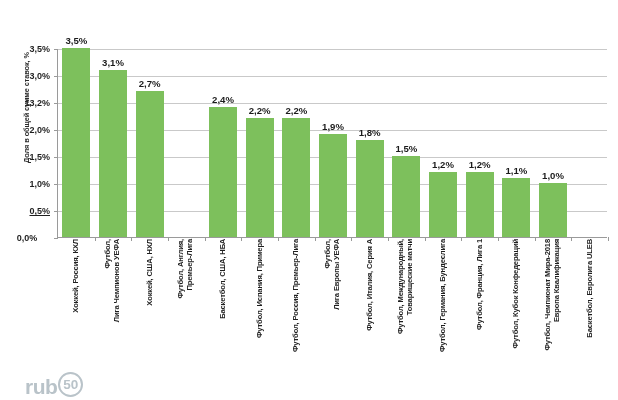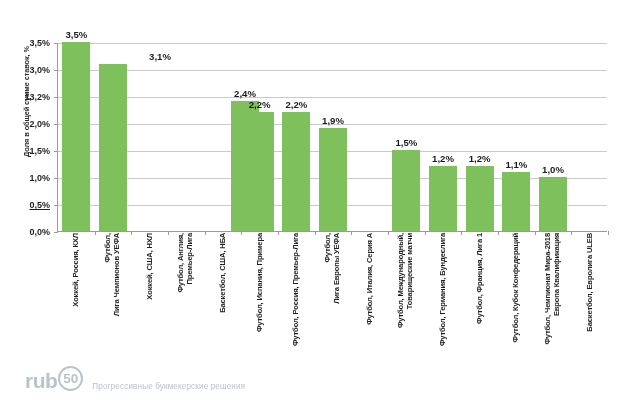--- a/index.html
+++ b/index.html
@@ -9,21 +9,21 @@
   body {
     width: 618px;
     height: 400px;
     background: #ffffff;
     font-family: "Liberation Sans", "DejaVu Sans", sans-serif;
     overflow: hidden;
     position: relative;
   }
   #chart-root {
     position: absolute;
-    left: 0; top: 0;
+    left: 0; top: 6px;
     width: 618px;
     height: 348px;
   }
   
   #y-axis-title {
     position: absolute;
     left: -44px;
     top: 97px;
     width: 140px;
     text-align: center;
@@ -185,45 +185,53 @@
       <div class="gridline" style="top: 162px;"></div>
       <div class="ytick-mark" style="top: 162px; left: -4px;"></div>
       <div class="ytick-mark" style="top: 189px; left: -4px;"></div>
       <div class="bar-slot" style="left: 0px; width: 36.6667px;">
         <div class="bar" title="Хоккей, Россия, КХЛ — 3,5%" style="height: 189px; background: rgb(125, 192, 92);"></div>
         <div class="bar-value" style="bottom: 191px;">3,5%</div>
       </div>
       <div style="position: absolute; left: 36.6667px; bottom: -4px; width: 1px; height: 4px; background: rgb(154, 154, 154);"></div>
       <div class="bar-slot" style="left: 36.6667px; width: 36.6667px;">
         <div class="bar" title="Футбол, Лига Чемпионов УЕФА — 3,1%" style="height: 167.4px; background: rgb(125, 192, 92);"></div>
-        <div class="bar-value" style="bottom: 169.4px; margin-left: 47px;">3,1%</div>
+        <div class="bar-value" style="bottom: 169.4px;">3,1%</div>
       </div>
       <div style="position: absolute; left: 73.3333px; bottom: -4px; width: 1px; height: 4px; background: rgb(154, 154, 154);"></div>
+      <div class="bar-slot" style="left: 73.3333px; width: 36.6667px;">
+        <div class="bar" title="Хоккей, США, НХЛ — 2,7%" style="height: 145.8px; background: rgb(125, 192, 92);"></div>
+        <div class="bar-value" style="bottom: 147.8px;">2,7%</div>
+      </div>
       <div style="position: absolute; left: 110px; bottom: -4px; width: 1px; height: 4px; background: rgb(154, 154, 154);"></div>
       <div style="position: absolute; left: 146.667px; bottom: -4px; width: 1px; height: 4px; background: rgb(154, 154, 154);"></div>
-      <div class="bar-slot" style="left: 146.667px; width: 36.6667px; margin-left: 22px;">
+      <div class="bar-slot" style="left: 146.667px; width: 36.6667px;">
         <div class="bar" title="Баскетбол, США, НБА — 2,4%" style="height: 129.6px; background: rgb(125, 192, 92);"></div>
         <div class="bar-value" style="bottom: 131.6px;">2,4%</div>
       </div>
       <div style="position: absolute; left: 183.333px; bottom: -4px; width: 1px; height: 4px; background: rgb(154, 154, 154);"></div>
       <div class="bar-slot" style="left: 183.333px; width: 36.6667px;">
         <div class="bar" title="Футбол, Испания, Примера — 2,2%" style="height: 118.8px; background: rgb(125, 192, 92);"></div>
         <div class="bar-value" style="bottom: 120.8px;">2,2%</div>
       </div>
       <div style="position: absolute; left: 220px; bottom: -4px; width: 1px; height: 4px; background: rgb(154, 154, 154);"></div>
       <div class="bar-slot" style="left: 220px; width: 36.6667px;">
         <div class="bar" title="Футбол, Россия, Премьер-Лига — 2,2%" style="height: 118.8px; background: rgb(125, 192, 92);"></div>
         <div class="bar-value" style="bottom: 120.8px;">2,2%</div>
       </div>
       <div style="position: absolute; left: 256.667px; bottom: -4px; width: 1px; height: 4px; background: rgb(154, 154, 154);"></div>
       <div class="bar-slot" style="left: 256.667px; width: 36.6667px; margin-top: 17px;">
         <div class="bar" title="Футбол, Лига Европы УЕФА — 1,9%" style="height: 102.6px; background: rgb(125, 192, 92);"></div>
         <div class="bar-value" style="bottom: 104.6px;">1,9%</div>
       </div>
       <div style="position: absolute; left: 293.333px; bottom: -4px; width: 1px; height: 4px; background: rgb(154, 154, 154);"></div>
+      <div class="bar-slot" style="left: 293.333px; width: 36.6667px;">
+        <div class="bar" title="Футбол, Италия, Серия А — 1,8%" style="height: 97.2px; background: rgb(125, 192, 92);"></div>
+        <div class="bar-value" style="bottom: 99.2px;">1,8%</div>
+      </div>
       <div style="position: absolute; left: 330px; bottom: -4px; width: 1px; height: 4px; background: rgb(154, 154, 154);"></div>
       <div class="bar-slot" style="left: 330px; width: 36.6667px;">
         <div class="bar" title="Футбол, Международный, Товарищеские матчи — 1,5%" style="height: 81px; background: rgb(125, 192, 92);"></div>
         <div class="bar-value" style="bottom: 83px;">1,5%</div>
       </div>
       <div style="position: absolute; left: 366.667px; bottom: -4px; width: 1px; height: 4px; background: rgb(154, 154, 154);"></div>
       <div class="bar-slot" style="left: 366.667px; width: 36.6667px;">
         <div class="bar" title="Футбол, Германия, Бундеслига — 1,2%" style="height: 64.8px; background: rgb(125, 192, 92);"></div>
         <div class="bar-value" style="bottom: 66.8px;">1,2%</div>
       </div>
@@ -326,25 +334,24 @@
         <div class="xlabel-rot">
           <span class="l2">Баскетбол, Евролига ULEB</span>
         </div>
       </div>
     </div>
 
   <div id="footer">
     <div id="logo-wrap">
       <span id="logo-rub">rub</span>
       <span id="logo-90">50</span>
-      <span id="logo-tagline">Прогрессивные букмекерские решения</span>
     </div>
   </div>
 
 <div class="ytick-label" style="top: 43px; left: 4px; position: absolute;">3,5%</div>
     <div class="ytick-label" style="top: 70px; left: 4px; position: absolute;">3,0%</div>
     <div class="ytick-label" style="top: 97px; left: 4px; position: absolute;">13,2%</div>
     <div class="ytick-label" style="top: 124px; left: 4px; position: absolute;">2,0%</div>
     <div class="ytick-label" style="top: 151px; left: 4px; position: absolute;">1,5%</div>
     <div class="ytick-label" style="top: 178px; left: 4px; position: absolute;">1,0%</div>
     <div class="ytick-label" style="top: 205px; left: 4px; position: absolute; text-decoration: underline;">0,5%</div>
-    <div class="ytick-label" style="top: 232px; left: 4px; position: absolute;">0,0%</div>
+    <div class="ytick-label" style="top: 232px; left: 4px; position: absolute; text-align: center;">0,0%</div>
   </div>
 
 </body></html>

